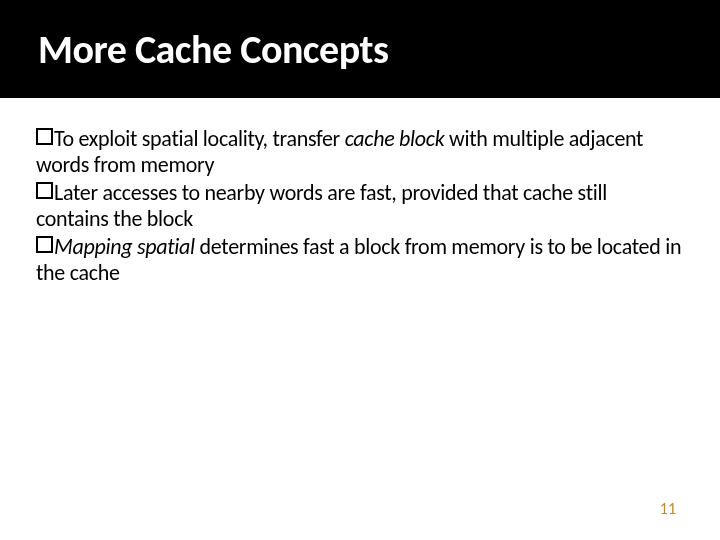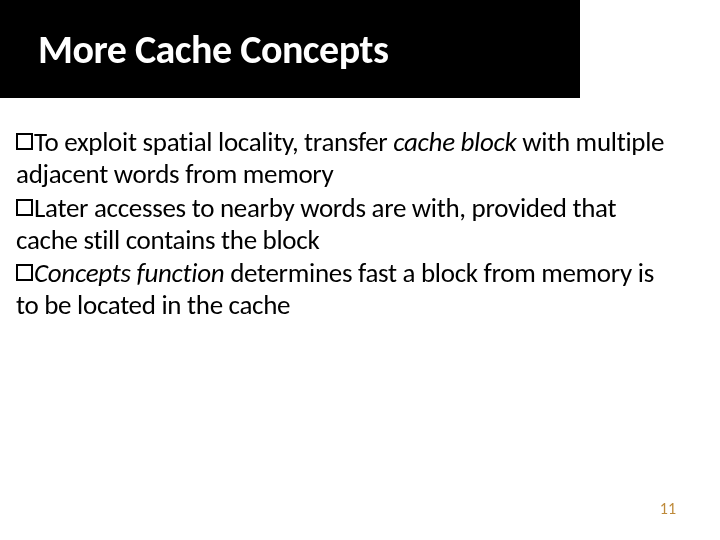--- a/index.html
+++ b/index.html
@@ -4,35 +4,35 @@
 <style>
   * { margin: 0; padding: 0; box-sizing: border-box; }
   html, body { width: 720px; height: 540px; }
   body {
     font-family: Calibri, "Segoe UI", Arial, sans-serif;
     background: #ffffff;
     position: relative;
   }
   .title-bar {
     background: #000000;
-    width: 580px;
+    width: 720px;
     height: 98px;
     display: flex;
     align-items: center;
     padding-left: 38px;
   }
   .title-bar h1 {
     color: #ffffff;
     font-size: 40px;
     font-weight: 700;
     letter-spacing: -0.5px;
   }
   .content {
-    padding: 28px 38px 0 16px;
-    font-size: 27px;
+    padding: 28px 38px 0 36px;
+    font-size: 22px;
     line-height: 1.18;
     color: #000000;
     letter-spacing: -0.3px;
   }
   .bullet-group { margin-bottom: 2px; }
   .bullet-box {
     display: inline-block;
     width: 17px;
     height: 17px;
     border: 2px solid #000;
@@ -55,20 +55,20 @@
 
 <div class="title-bar">
   <h1>More Cache Concepts</h1>
 </div>
 
 <div class="content">
   <div class="bullet-group">
     <span class="bullet-box"></span><span>To exploit spatial locality, transfer </span><em class="key">cache block</em><span> with multiple adjacent words from memory</span>
   </div>
   <div class="bullet-group">
-    <span class="bullet-box"></span><span>Later accesses to nearby words are with, provided that cache still contains the block</span><em class="key"></em><span></span>
+    <span class="bullet-box"></span><span>Later accesses to nearby words are fast, provided that cache still contains the block</span><em class="key"></em><span></span>
   </div>
   <div class="bullet-group">
-    <span class="bullet-box"></span><span></span><em class="key">Concepts function</em><span> determines fast a block from memory is to be located in the cache</span>
+    <span class="bullet-box"></span><span></span><em class="key">Mapping spatial</em><span> determines fast a block from memory is to be located in the cache</span>
   </div>
 </div>
 
 <div class="pagenum">11</div>
 
 </body></html>

